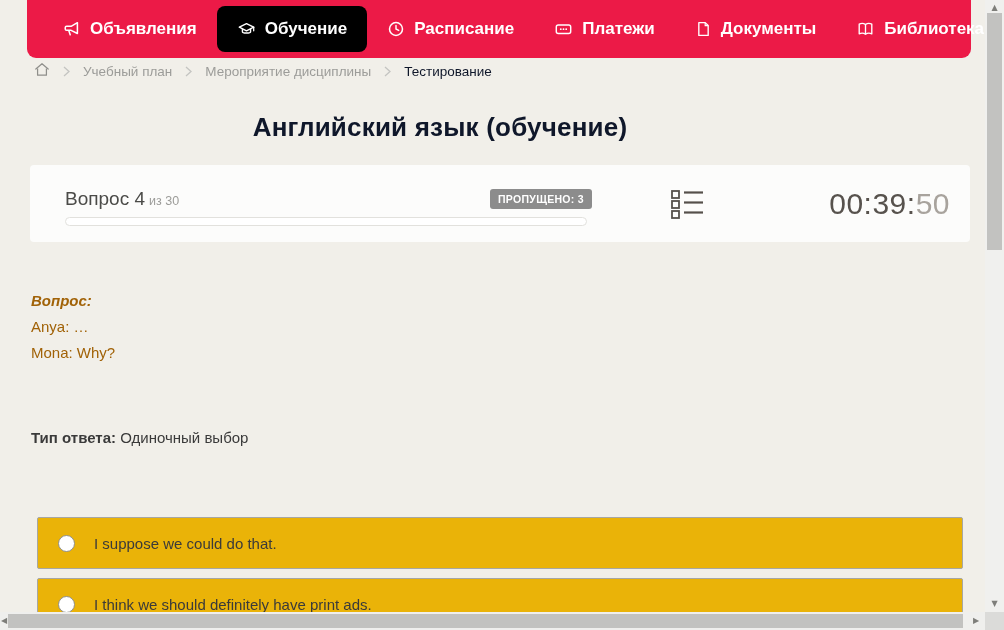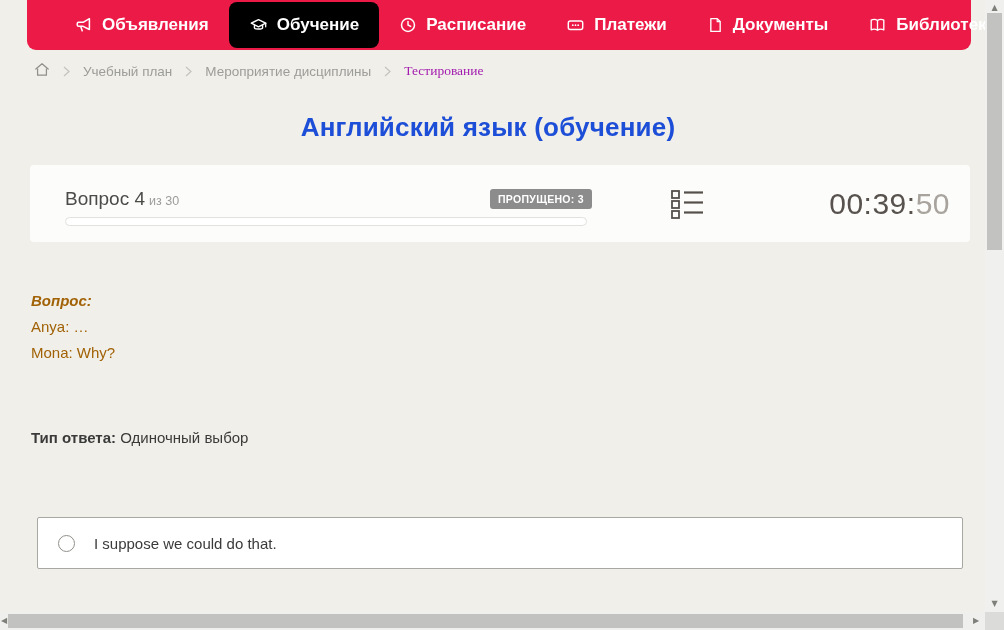--- a/index.html
+++ b/index.html
@@ -2,43 +2,43 @@
 <html><head>
 <meta charset="utf-8">
 <style>
   html,body{margin:0;padding:0;}
   .screen{
     position:relative;width:1004px;height:630px;overflow:hidden;
     background:#F1EFE9;font-family:"Liberation Sans",sans-serif;
   }
   
   .nav{
-    position:absolute;left:27px;top:0;width:944px;height:50px;
+    position:absolute;left:27px;top:0;width:944px;height:58px;
     background:#EC1A47;border-radius:0 0 9px 9px;
-    display:flex;align-items:center;padding:0 10px 0 28px;box-sizing:border-box;
+    display:flex;align-items:center;padding:0 10px 0 16px;box-sizing:border-box;
   }
   .nav-item{
     display:flex;align-items:center;gap:9px;color:#fff;font-weight:bold;
     font-size:17px;padding:0 20px;height:50px;cursor:pointer;white-space:nowrap;
   }
   .nav-item.active{background:#000000;border-radius:8px;height:46px;}
   .nav-item svg{display:block;}
   .nav-chevron{margin-left:2px;}
   
   .breadcrumb{
     position:absolute;left:34px;top:62px;display:flex;align-items:center;
     gap:13px;font-size:13.5px;color:#9C9C99;
   }
   .crumb{cursor:pointer;}
-  .crumb.current{color:#a21caf;font-family:Liberation Serif, serif;}
+  .crumb.current{color:#0f172a;}
   .crumb-sep{color:#C4C4C1;display:flex;align-items:center;}
   
   .page-title{
     position:absolute;top:112px;left:0;width:880px;text-align:center;
-    color:#1d4ed8;font-size:26px;font-weight:bold;letter-spacing:.2px;margin-left:48px;
+    color:#0f172a;font-size:26px;font-weight:bold;letter-spacing:.2px;
   }
   
   .qpanel{
     position:absolute;left:30px;top:165px;width:940px;height:77px;
     background:#FCFCFB;border-radius:4px;
   }
   .qnum{position:absolute;left:35px;top:23px;font-size:19px;color:#4B4B48;}
   .qnum .of{font-size:12.5px;color:#9C9C99;margin-left:4px;}
   .skip-badge{
     position:absolute;left:460px;top:24px;background:#8C8C8C;color:#fff;
@@ -61,21 +61,21 @@
     position:absolute;left:31px;top:288px;font-size:15px;color:#a16207;
     line-height:26px;
   }
   .qtext .lbl{font-weight:bold;font-style:italic;}
   .atype{
     position:absolute;left:31px;top:429px;font-size:15px;color:#3A3A3A;
   }
   .atype .lbl{font-weight:bold;}
   
   .option{
-    position:absolute;left:37px;width:926px;height:52px;background:#ffffff;
+    position:absolute;left:37px;width:926px;height:52px;background:#eab308;
     border:1px solid #A7A7A3;border-radius:2px;display:flex;align-items:center;
     padding:0 0 0 20px;box-sizing:border-box;gap:19px;cursor:pointer;
   }
   .option-1{top:517px;}
   .option-2{top:578px;}
   .radio{
     width:15px;height:15px;border:1px solid #8F8F8B;border-radius:50%;
     background:#fff;flex:0 0 auto;
   }
   .option-label{font-size:15px;color:#3A3A3A;}
@@ -222,20 +222,24 @@
 
   <div class="atype">
     <span class="lbl">Тип ответа:</span>
     <span>Одиночный выбор</span>
   </div>
 
   <div class="option option-1">
     <span class="radio"></span>
     <span class="option-label">I suppose we could do that.</span>
   </div>
+  <div class="option option-2">
+    <span class="radio"></span>
+    <span class="option-label">I think we should definitely have print ads.</span>
+  </div>
 
   <div class="vscroll">
     <div class="arrow up">▲</div>
     <div class="thumb"></div>
     <div class="arrow down">▼</div>
   </div>
   <div class="hscroll">
     <div class="arrow left">◀</div>
     <div class="thumb"></div>
     <div class="arrow right">▶</div>

